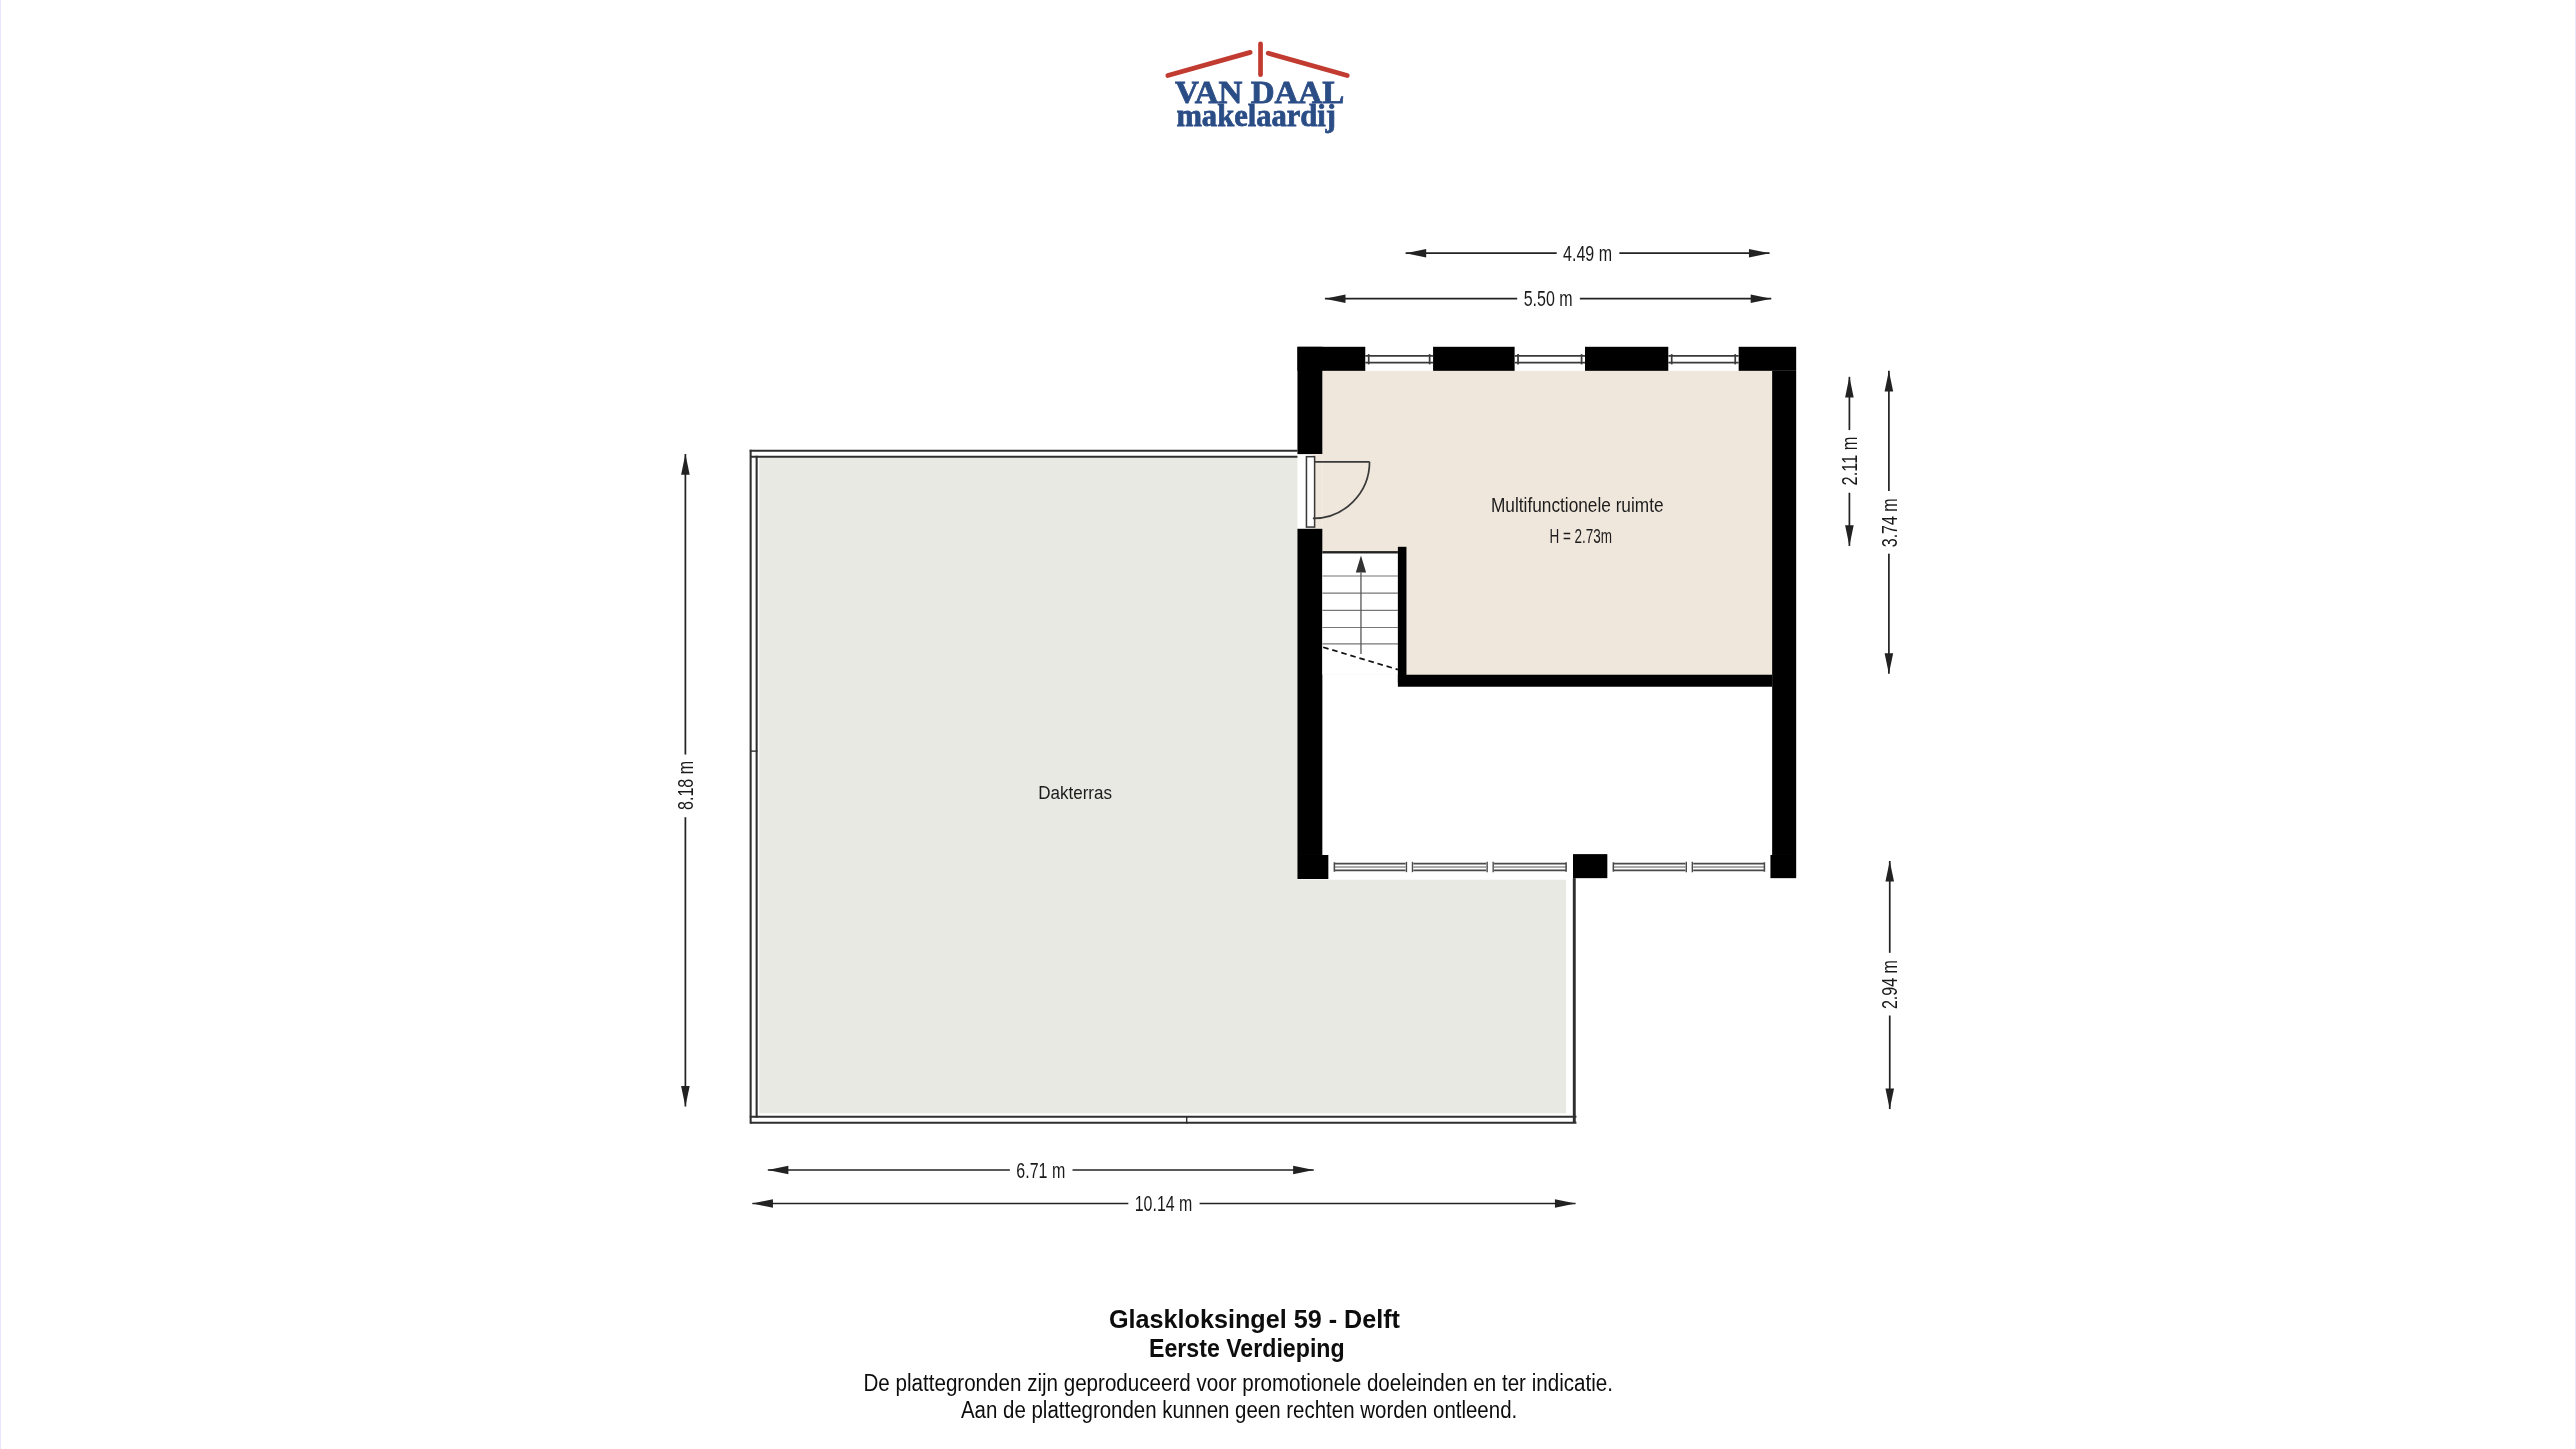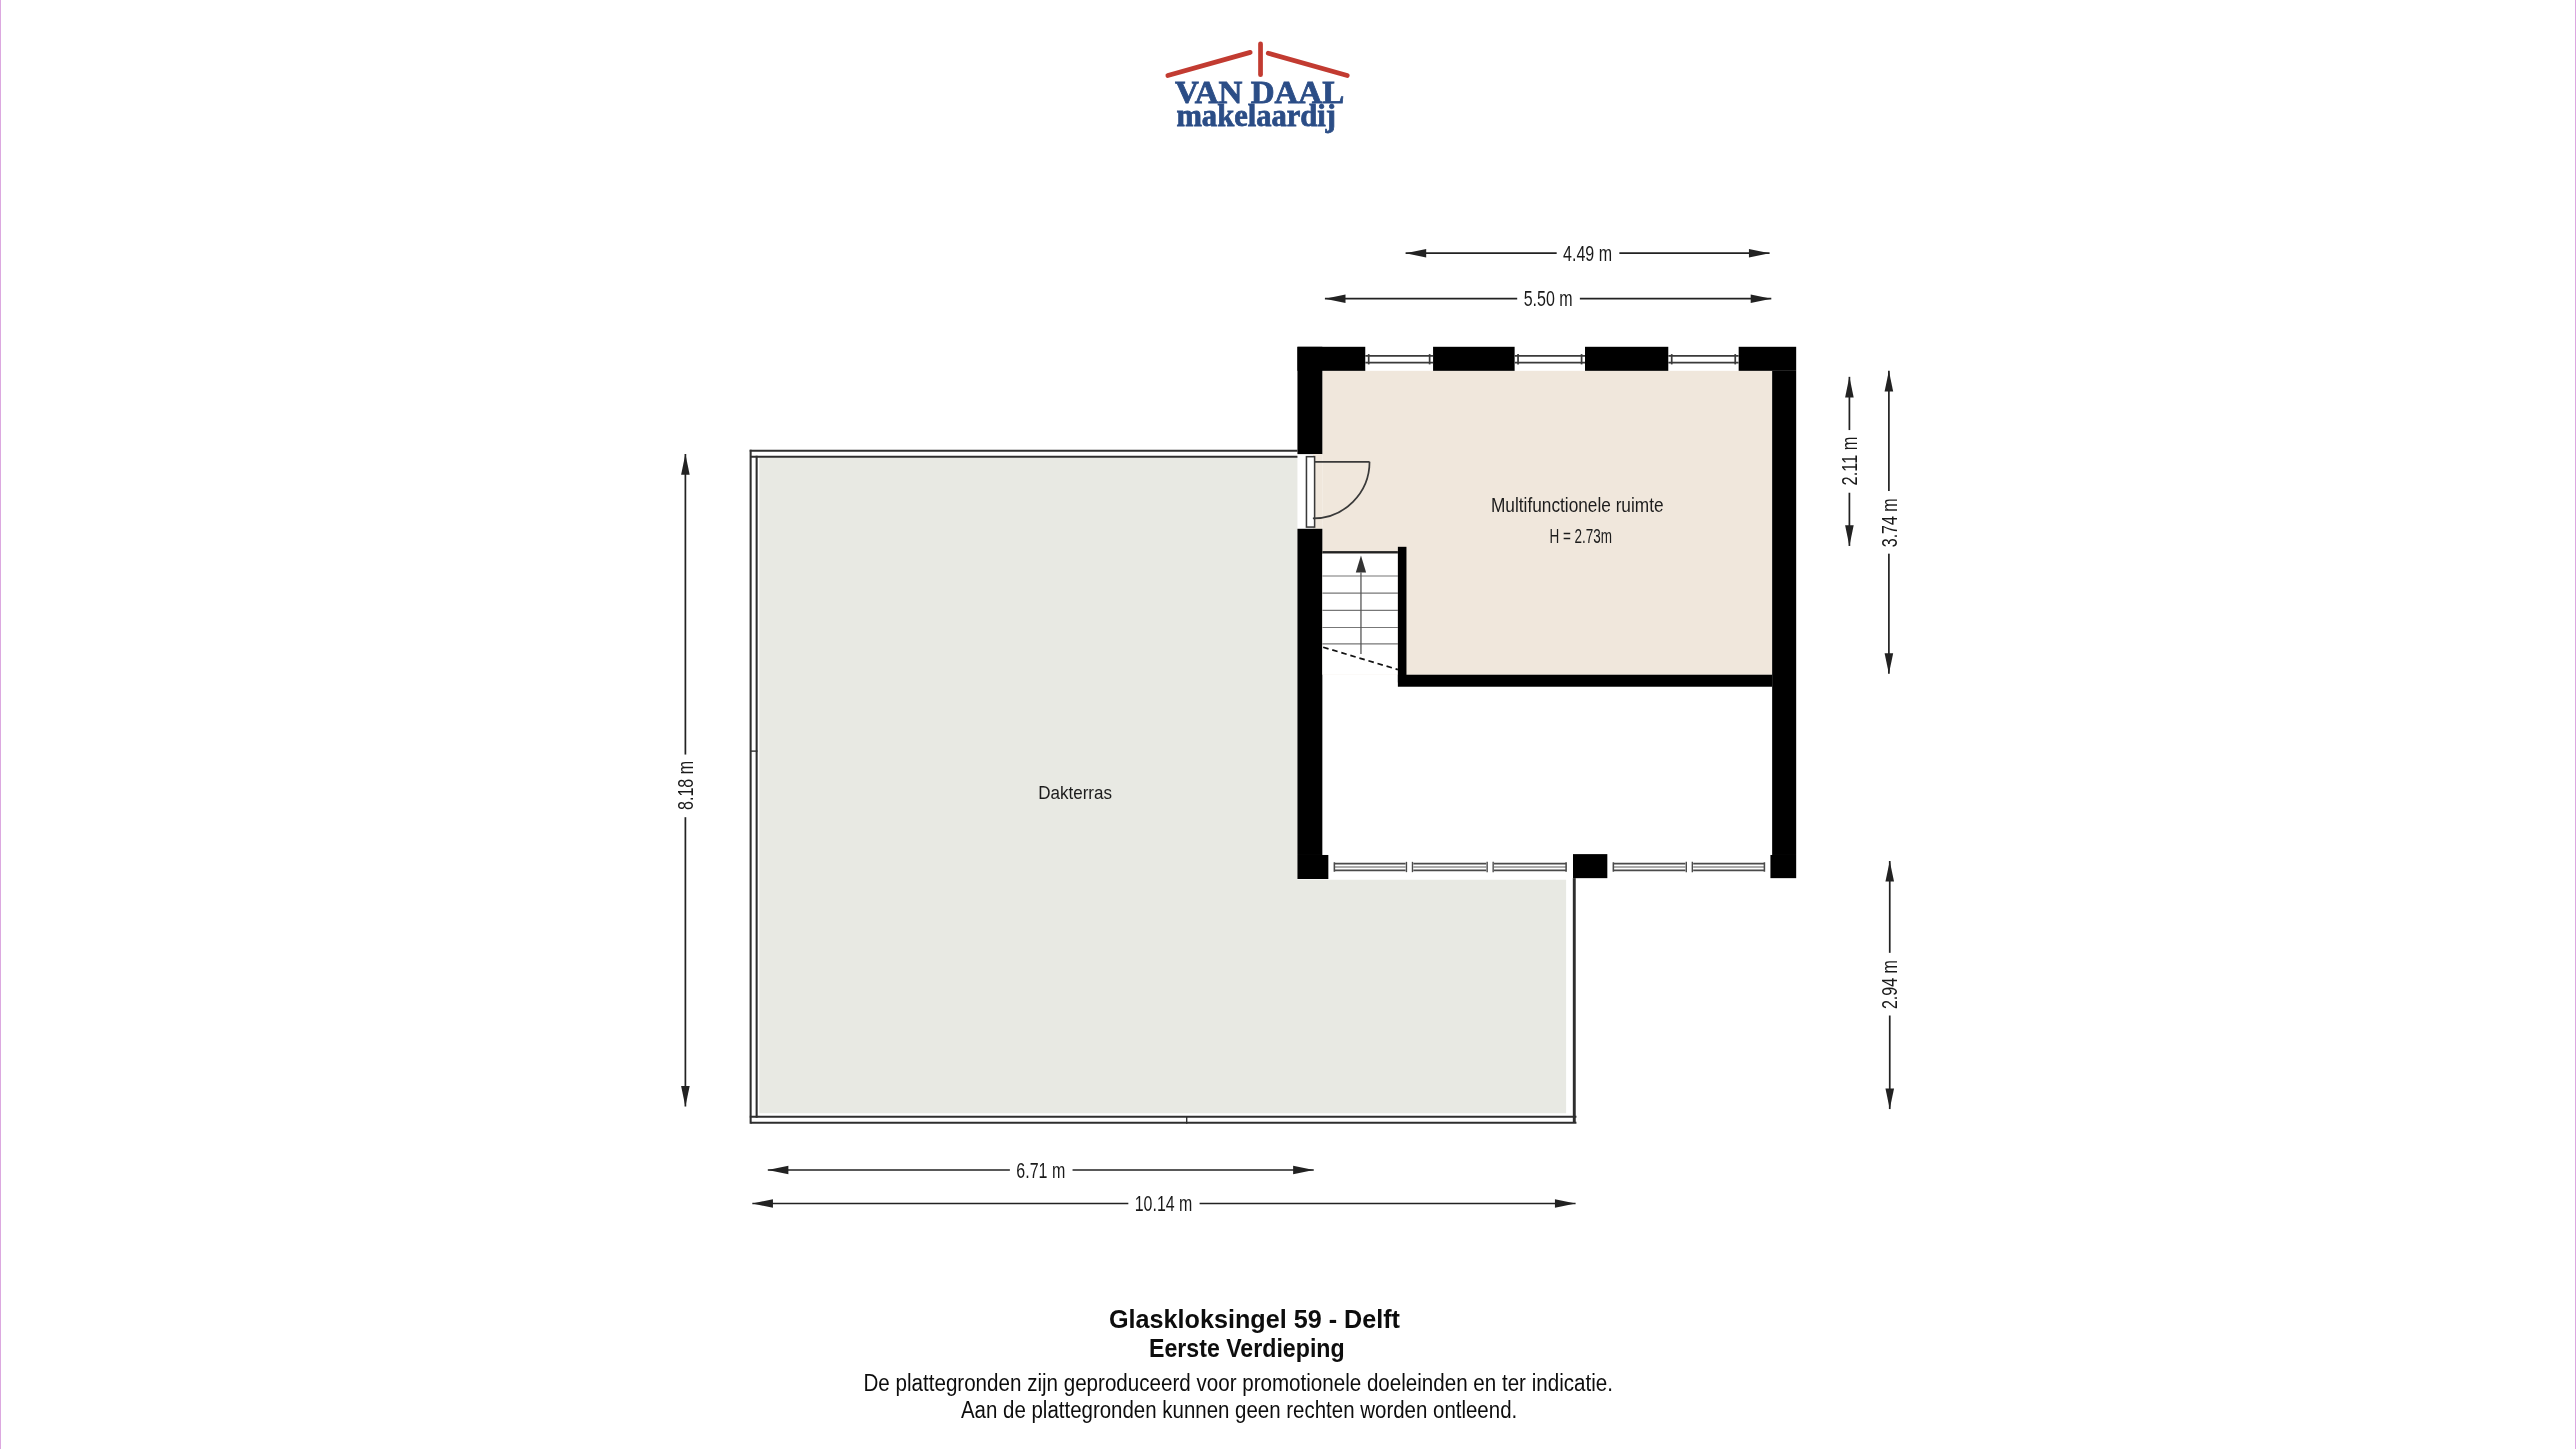--- a/index.html
+++ b/index.html
@@ -1,16 +1,16 @@
 <!DOCTYPE html>
 <html style="font-size:13.7px"><head>
 <meta charset="utf-8">
 <style>
   html,body{margin:0;padding:0;background:#ffffff;}
-  .page{position:relative;width:2576px;height:1449px;background:#a21caf;overflow:hidden;}
+  .page{position:relative;width:2576px;height:1449px;background:#c4b5fd;overflow:hidden;}
   svg text{font-family:"Liberation Sans",sans-serif;}
   svg text.serif{font-family:"Liberation Serif",serif;}
 </style>
 </head>
 <body>
 <div class="page">
 <svg width="2576" height="1449" viewBox="0 0 3000 1688">
 
   <rect x="0" y="0" width="3000" height="1688" fill="#ffffff"></rect>
 

